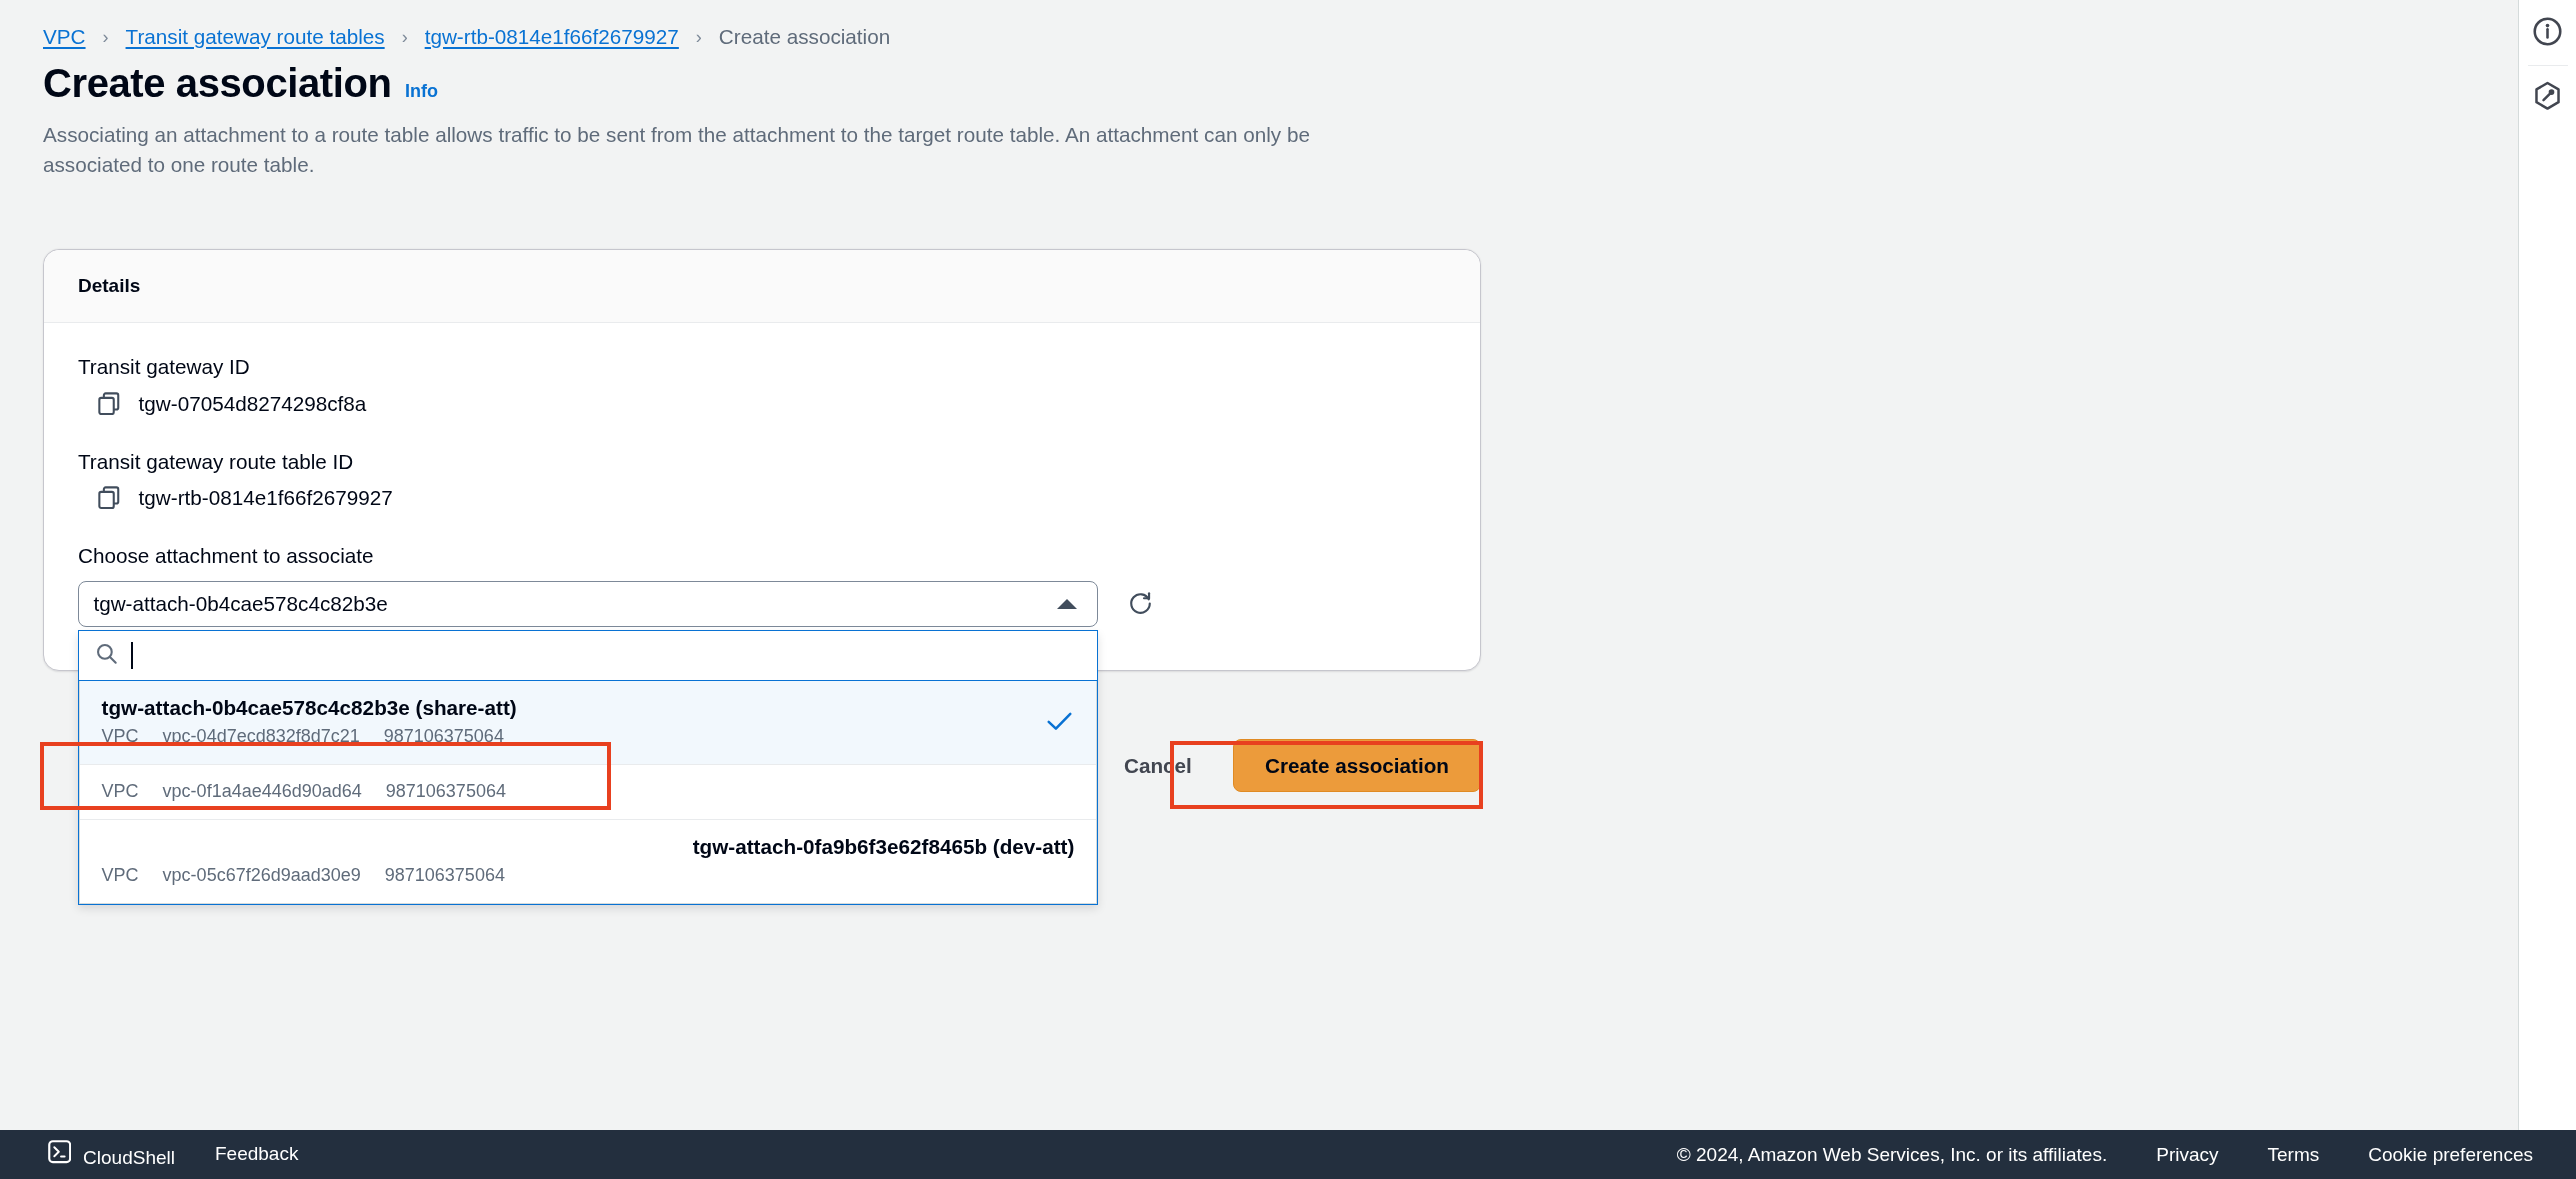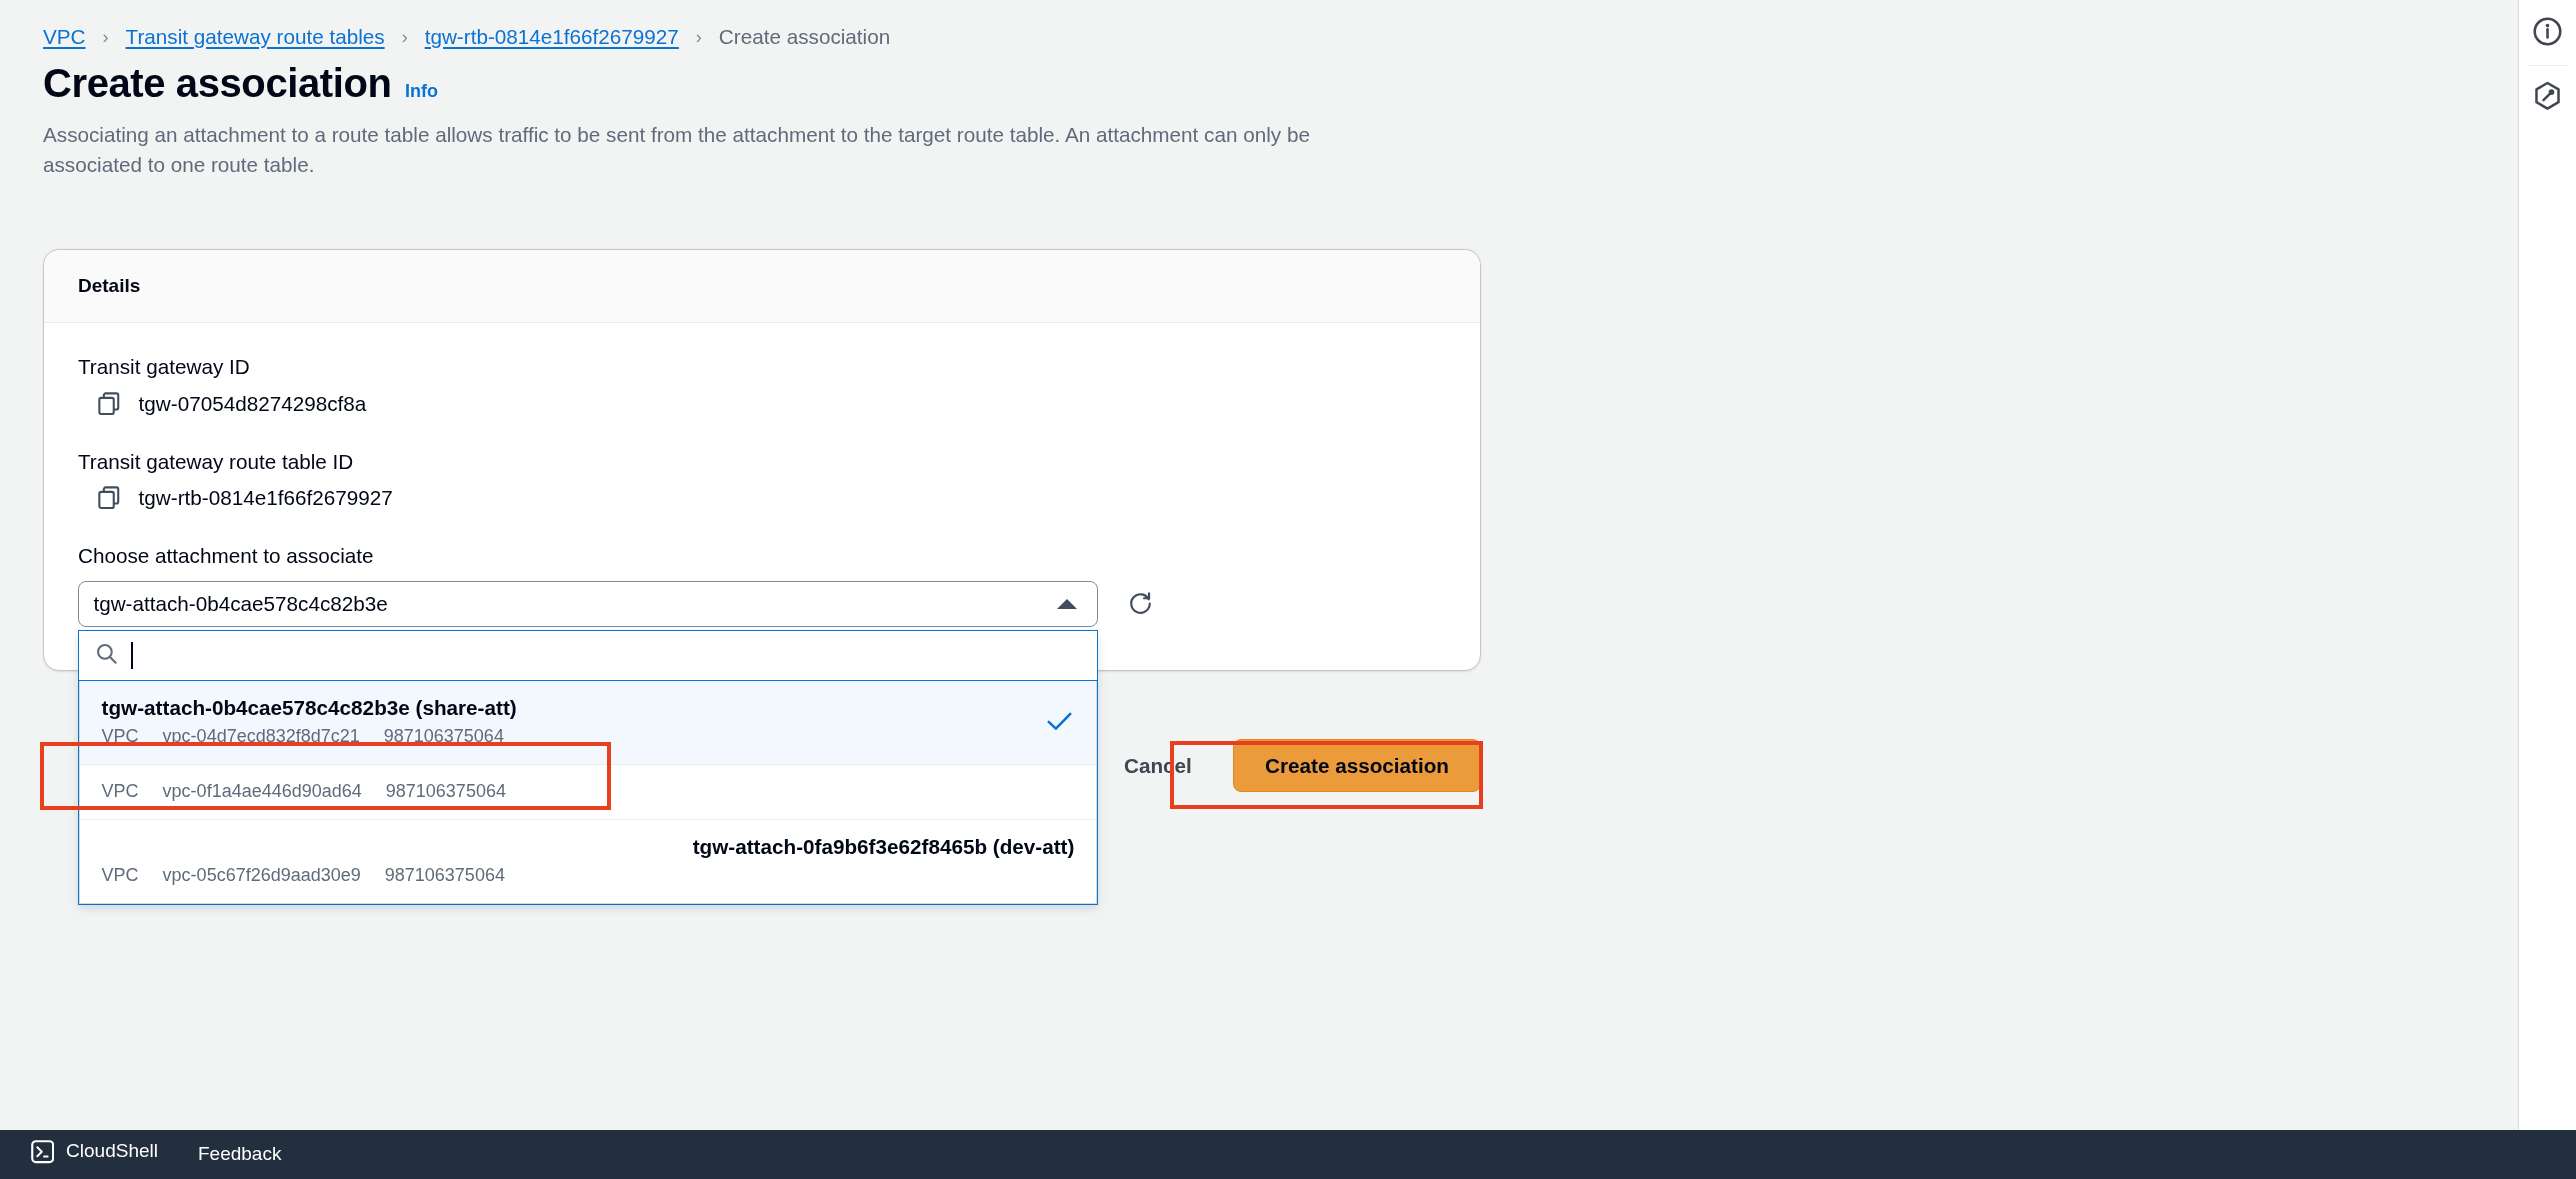--- a/index.html
+++ b/index.html
@@ -151,21 +151,21 @@
   }
   .primary-wrap { position: relative; }
 
   
   .footer {
     position: absolute; left: 0; bottom: 0; width: 2576px; height: 49px;
     background: #232f3e; display: flex; align-items: center;
     padding: 0 43px 0 31px; color: #ffffff; font-size: 19px;
   }
   .footer-left { display: flex; align-items: center; gap: 40px; }
-  .cloudshell { display: flex; align-items: flex-start; gap: 11.7px; cursor: pointer; }
+  .cloudshell { display: flex; align-items: flex-end; gap: 11.7px; cursor: pointer; margin-left: 17px; }
   .footer-right { margin-left: auto; display: flex; align-items: center; gap: 49px; }
   .footer-link { color: #ffffff; text-decoration: none; cursor: pointer; }
   .footer-copy { color: #ffffff; }
 </style>
 </head>
 <body>
 
 <div class="content">
 
   <nav class="breadcrumb">
@@ -325,14 +325,20 @@
         <svg width="23.4" height="23.4" viewBox="0 0 26 26" fill="none">
           <rect x="1.4" y="1.4" width="23.2" height="23.2" rx="4" stroke="#ffffff" stroke-width="2.4"></rect>
           <path d="M7 8l5 5-5 5" stroke="#ffffff" stroke-width="2.2" stroke-linecap="round" stroke-linejoin="round"></path>
           <path d="M14.5 18.4h4" stroke="#ffffff" stroke-width="2.2" stroke-linecap="round"></path>
         </svg>
       </span>
       <span>CloudShell</span>
     </div>
     <span class="footer-link">Feedback</span>
   </div>
+  <div class="footer-right">
+    <span class="footer-copy">© 2024, Amazon Web Services, Inc. or its affiliates.</span>
+    <span class="footer-link">Privacy</span>
+    <span class="footer-link">Terms</span>
+    <span class="footer-link">Cookie preferences</span>
+  </div>
 </div>
 
 
 </body></html>

